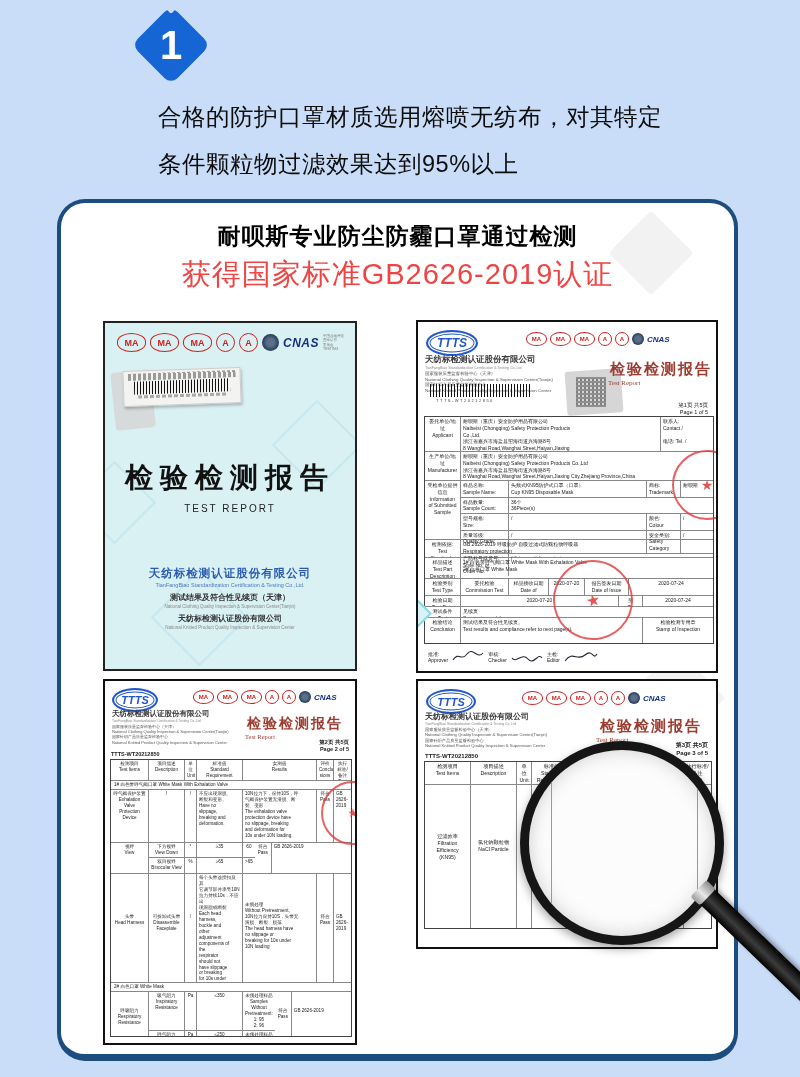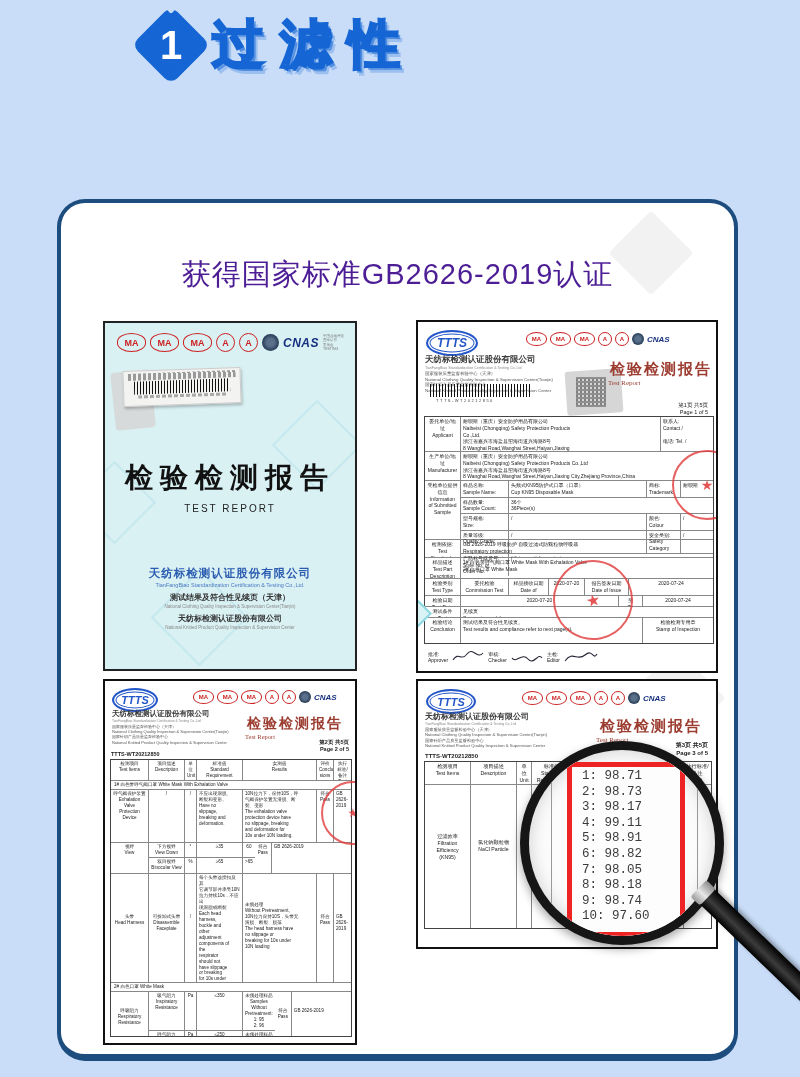--- a/index.html
+++ b/index.html
@@ -9,21 +9,21 @@
   .pre{white-space:pre-line;}
   
   .diamond{left:143px;top:17px;width:56px;height:56px;background:#1566d4;border-radius:9px;transform:rotate(45deg);display:flex;align-items:center;justify-content:center;box-shadow:0 0 0 0 #fff;}
   .diamond .notch{position:absolute;left:-7px;top:-7px;width:13px;height:13px;background:#c9ddf8;border-radius:2px;}
   .diamond span{transform:rotate(-45deg);color:#fff;font-size:40px;font-weight:bold;line-height:1;}
   .big-title{left:212px;top:10px;font-size:52px;font-weight:bold;letter-spacing:16px;color:#fff;-webkit-text-stroke:2.5px #1566d4;text-shadow:3px 3px 0 rgba(21,102,212,.55),5px 6px 0 rgba(21,102,212,.25);}
   .intro{left:158px;top:94px;width:508px;font-size:23.5px;line-height:47px;color:#0d0d0d;font-weight:500;letter-spacing:.5px;}
   
   .card{left:57px;top:199px;width:681px;height:862px;background:#fff;border:4px solid #1d4d7e;border-bottom-width:7px;border-radius:28px;box-sizing:border-box;}
   .card-h1{left:0;right:0;top:18px;text-align:center;font-size:23px;font-weight:bold;color:#000;letter-spacing:1px;}
-  .card-h2{left:0;right:0;top:52px;text-align:center;font-size:29px;color:#4c1d95;letter-spacing:1px;}
+  .card-h2{left:0;right:0;top:52px;text-align:center;font-size:29px;color:#ef4444;letter-spacing:1px;}
   .wm{background:rgba(150,150,150,.12);transform:rotate(45deg);border-radius:4px;}
   
   .cert{box-sizing:border-box;border:2px solid #111;background:#fff;overflow:hidden;}
   
   .cover{left:42px;top:118px;width:254px;height:350px;background:#daf1f4;border-color:#222;}
   .wmd{position:absolute;border:2px solid #b9e4e9;transform:rotate(45deg);opacity:.65;}
   .logo-row{position:absolute;display:flex;align-items:center;gap:4px;}
   .ma{border:1.5px solid #cc2222;border-radius:50%/46%;color:#cc2222;font-weight:bold;display:flex;align-items:center;justify-content:center;background:#fff0;}
   .ma.big{width:27px;height:17px;font-size:9px;}
   .cal{border:1.5px solid #cc2222;border-radius:50%;color:#cc2222;font-weight:bold;display:flex;align-items:center;justify-content:center;}
@@ -101,23 +101,24 @@
 </style>
 </head>
 <body>
 
 <div class="stage">
 
   <div class="abs diamond">
     <div class="notch"></div>
     <span>1</span>
   </div>
-  <div class="abs big-title">过滤性</div>
+  <div class="abs intro">合格的防护口罩材质选用熔喷无纺布，对其特定条件颗粒物过滤效果达到95%以上</div>
 
   <div class="abs card">
+    <div class="abs card-h1">耐呗斯专业防尘防霾口罩通过检测</div>
     <div class="abs card-h2">获得国家标准GB2626-2019认证</div>
     <div class="abs wm" style="left:560px;top:20px;width:60px;height:60px;"></div>
     <div class="abs wm" style="left:580px;top:460px;width:70px;height:70px;"></div>
 
     <div class="abs cert cover">
       <div class="wmd" style="left:-20px;top:150px;width:55px;height:55px;"></div>
       <div class="wmd" style="left:180px;top:90px;width:60px;height:60px;"></div>
       <div class="wmd" style="left:60px;top:260px;width:65px;height:65px;"></div>
       <div class="logo-row" style="left:12px;top:10px;">
         <span class="ma big">MA</span>
@@ -567,32 +568,20 @@
         </div>
       </div>
       <div class="stamp" style="right:-22px;top:130px;width:52px;height:52px;">
           <span class="star" style="font-size:11px;color:rgba(224,58,58,.85);">★</span>
         </div>
     </div>
 
     <div class="abs lens">
       <div class="colline" style="left:22px;"></div>
       <div class="colline" style="left:168px;"></div>
-      <div class="redbox">
-        <div class="mv">1: 98.71</div>
-        <div class="mv">2: 98.73</div>
-        <div class="mv">3: 98.17</div>
-        <div class="mv">4: 99.11</div>
-        <div class="mv">5: 98.91</div>
-        <div class="mv">6: 98.82</div>
-        <div class="mv">7: 98.05</div>
-        <div class="mv">8: 98.18</div>
-        <div class="mv">9: 98.74</div>
-        <div class="mv">10: 97.60</div>
-      </div>
       <div class="abs" style="left:48px;top:188px;font-family:'Liberation Mono',monospace;font-size:12.5px;color:#777;">11: 98.</div>
     </div>
     <div class="abs handle">
       <div class="ferrule"></div>
     </div>
 
   </div>
 </div>
 
 </body></html>

